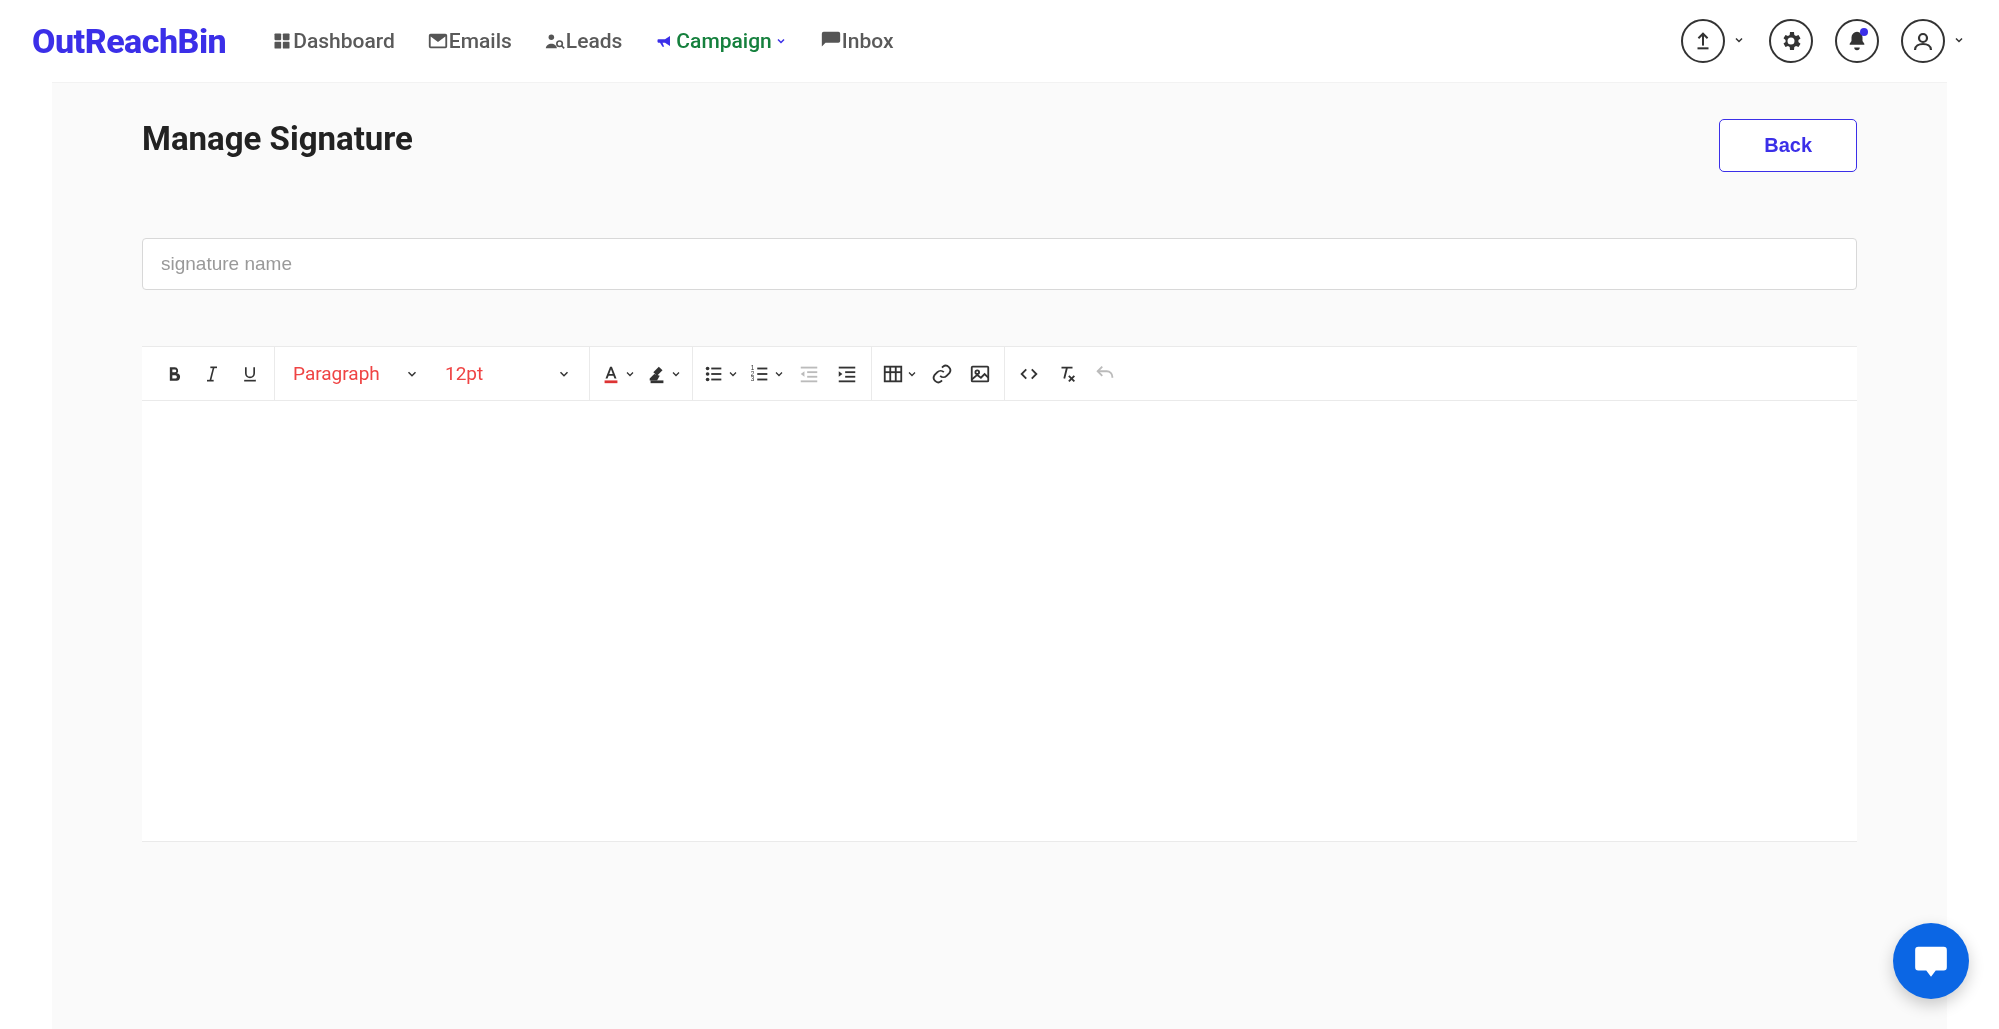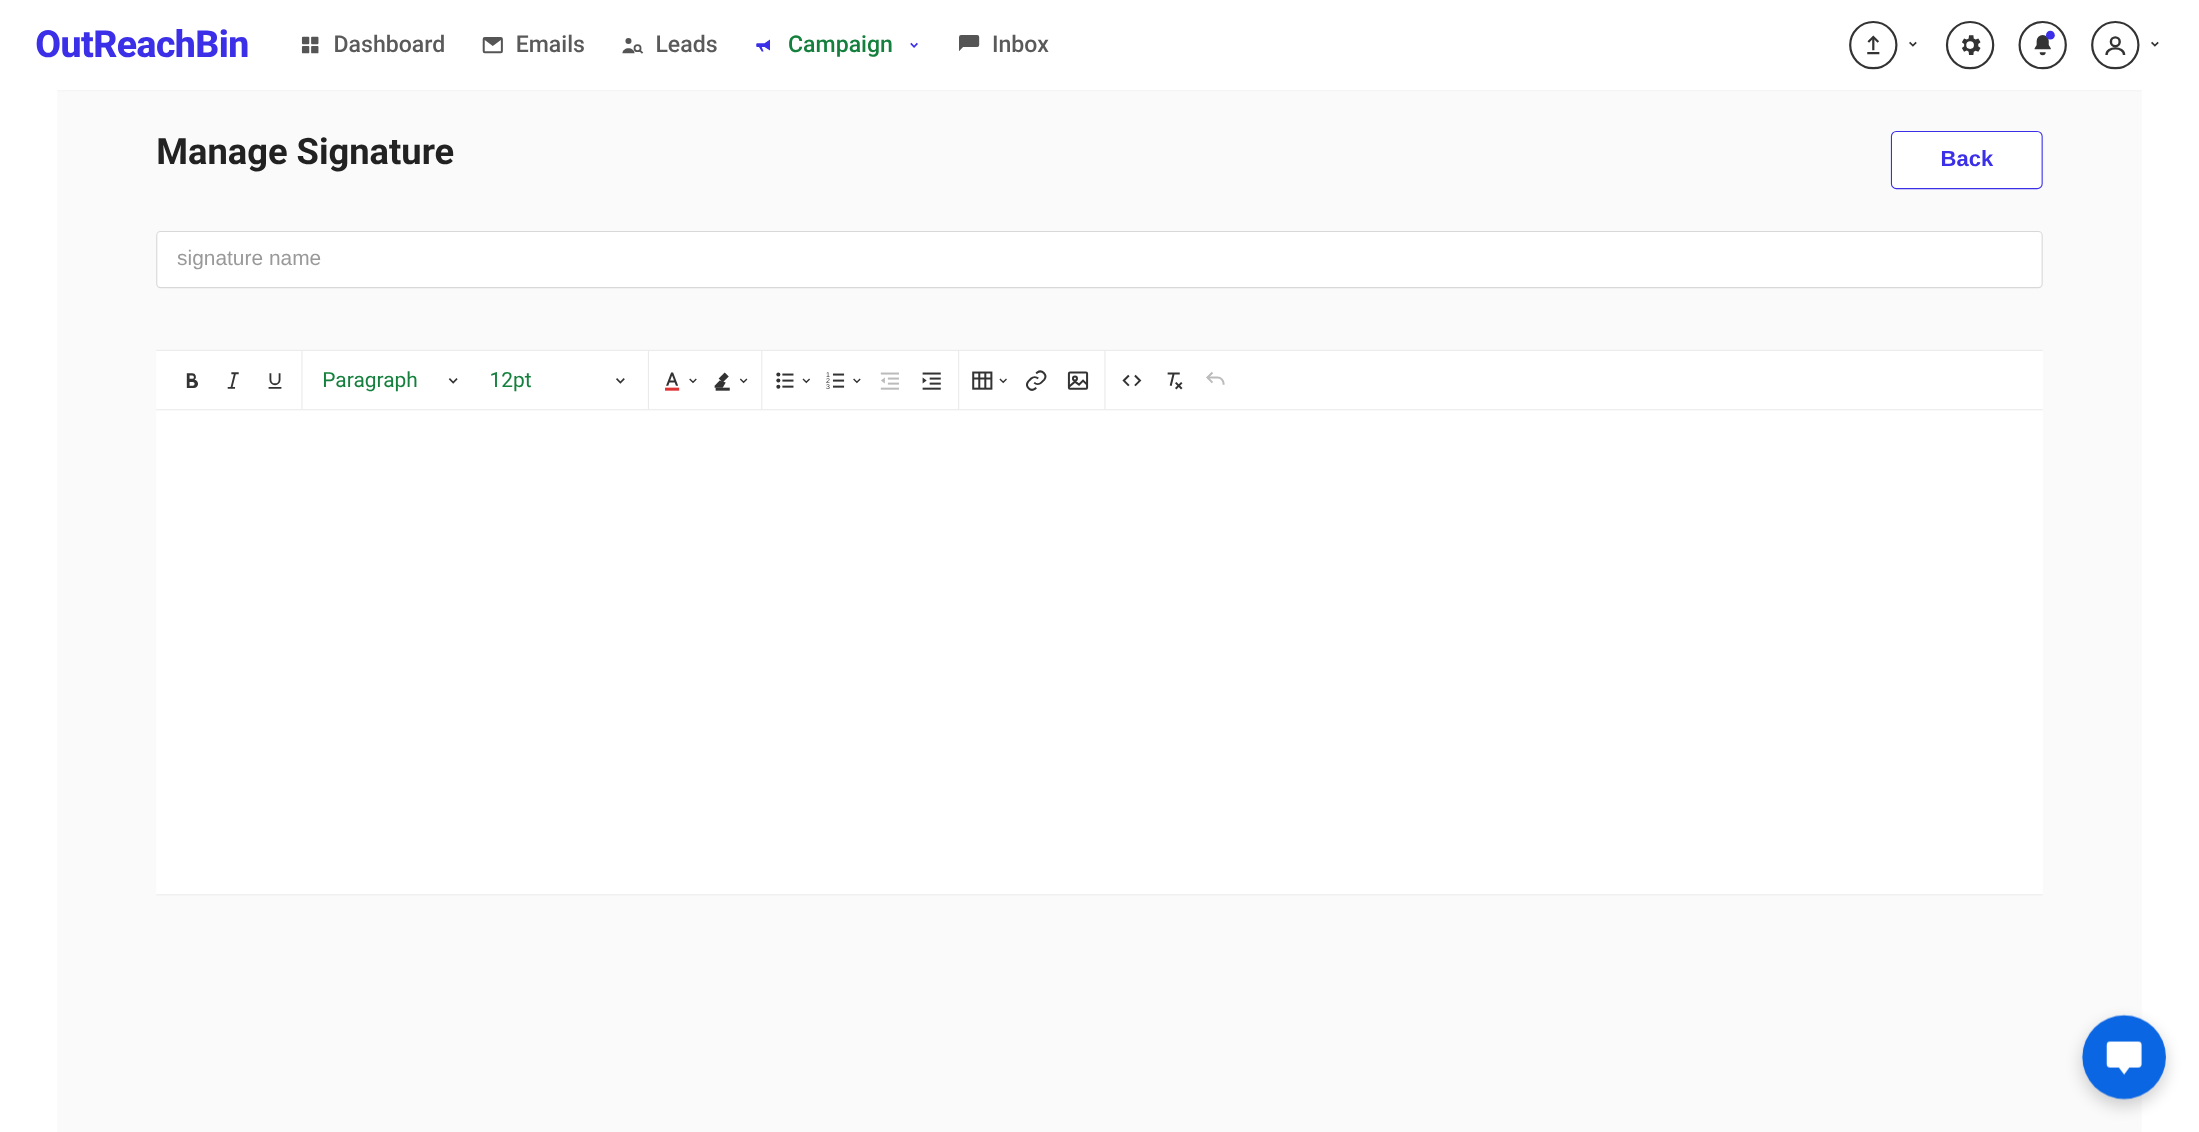--- a/index.html
+++ b/index.html
@@ -26,21 +26,20 @@
   color: #3B2FE8;
   letter-spacing: -0.5px;
   margin-right: 45px;
   display: flex;
   align-items: center;
 }
 .nav { display: flex; align-items: center; gap: 32px; }
 .nav-item {
   display: flex;
   align-items: center;
-  gap: 10px;
   color: #5a5a5a;
   font-size: 21px;
   font-weight: 500;
   cursor: pointer;
 }
 .nav-item.active { color: #15803d; }
 .nav-icon {
   width: 22px;
   height: 22px;
   display: inline-flex;
@@ -117,20 +116,21 @@
 .text-input {
   width: 100%;
   height: 52px;
   border: 1px solid #d8d8d8;
   border-radius: 4px;
   padding: 0 18px;
   font-size: 19px;
   color: #333;
   background: #fff;
   margin-bottom: 56px;
+  margin-top: 28px;
 }
 .text-input::placeholder { color: #999; }
 
 
 .editor {
   background: #fff;
   border: 1px solid #eaeaea;
   border-left: none;
   border-right: none;
 }
@@ -174,21 +174,21 @@
 .tb-select {
   display: flex;
   align-items: center;
   justify-content: space-between;
   height: 38px;
   padding: 0 12px;
   min-width: 150px;
   background: #fff;
   cursor: pointer;
   font-size: 19px;
-  color: #15803d;
+  color: #ef4444;
 }
 .tb-select.size { min-width: 150px; }
 .tb-select .chev { width: 14px; height: 14px; display: inline-flex; }
 .editor-body { height: 440px; }
 
 
 .chat-widget {
   position: fixed;
   right: 30px;
   bottom: 30px;

